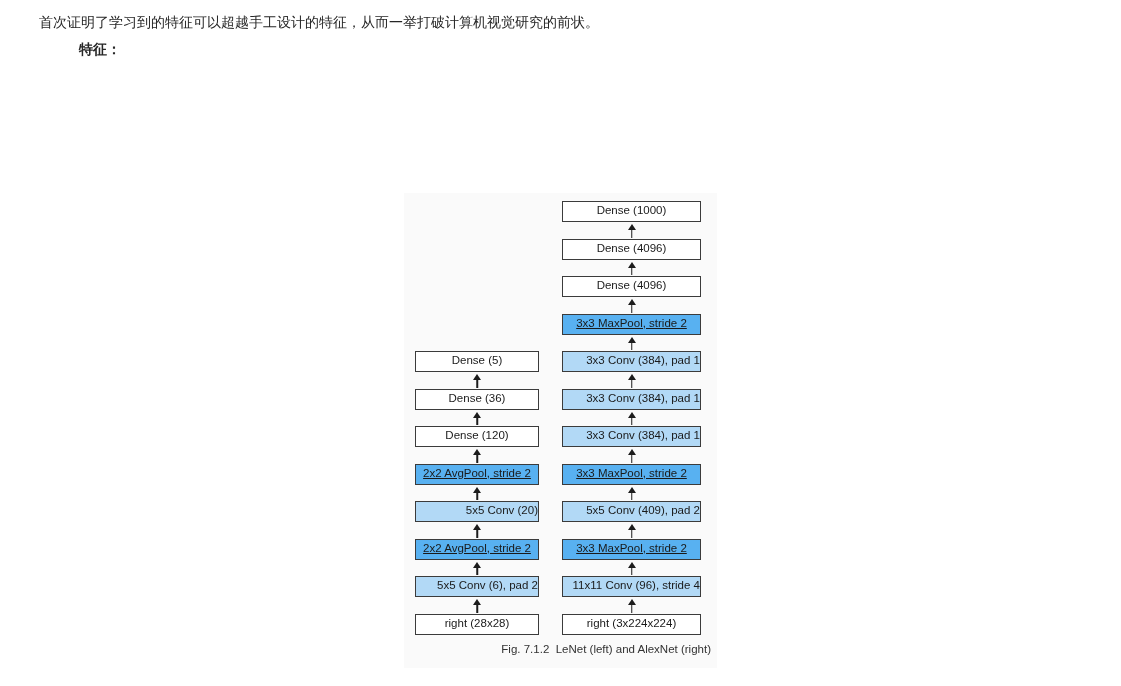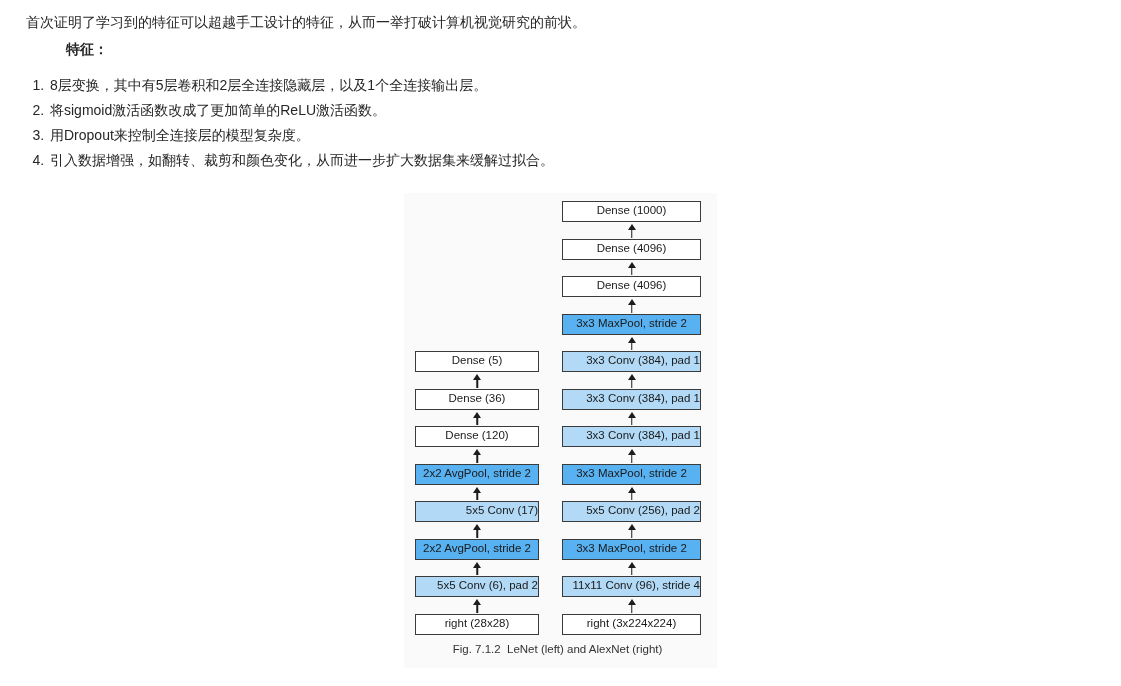--- a/index.html
+++ b/index.html
@@ -14,21 +14,21 @@
   body {
     width: 1121px; height: 686px;
     background: #ffffff;
     font-family: "Liberation Sans", "DejaVu Sans", sans-serif;
     color: var(--text);
     position: relative;
     overflow: hidden;
   }
   .content {
     position: absolute;
-    left: 26px; top: 0;
+    left: 39px; top: 0;
     width: 860px;
   }
   .intro {
     margin: 12px 0 0 0;
     font-size: 14px;
     line-height: 20px;
   }
   .features-heading {
     display: block;
     margin: 7px 0 0 0;
@@ -64,21 +64,21 @@
     border: 1.5px solid var(--box-border);
     background: #ffffff;
     font-size: 11.5px;
     line-height: 17.5px;
     text-align: center;
     color: #1a1a1a;
     white-space: nowrap;
     overflow: hidden;
   }
   .nbox.conv { background: var(--conv-fill); text-align: right; }
-  .nbox.pool { background: var(--pool-fill); }
+  .nbox.pool { background: var(--pool-fill); text-decoration: underline; }
   .arrow {
     height: 16.5px;
     position: relative;
   }
   .arrow::before {
     content: "";
     position: absolute;
     left: 50%; top: 2px;
     transform: translateX(-50%);
     width: 0; height: 0;
@@ -91,52 +91,46 @@
     position: absolute;
     left: 50%; top: 6px;
     transform: translateX(-50%);
     width: 1.5px; height: 9.5px;
     background: #1c1c1c;
   }
   .caption {
     position: absolute;
     left: 0; right: 6px;
     top: 450px;
-    text-align: center;
+    text-align: right;
     font-size: 11.5px;
     color: #333333;
     white-space: pre;
   }
 </style>
 </head>
 <body>
 
 <div class="content">
   <p class="intro">首次证明了学习到的特征可以超越手工设计的特征，从而一举打破计算机视觉研究的前状。</p>
   <strong class="features-heading">特征：</strong>
-  <ol class="features">
-    <li>8层变换，其中有5层卷积和2层全连接隐藏层，以及1个全连接输出层。</li>
-    <li>将sigmoid激活函数改成了更加简单的ReLU激活函数。</li>
-    <li>用Dropout来控制全连接层的模型复杂度。</li>
-    <li>引入数据增强，如翻转、裁剪和颜色变化，从而进一步扩大数据集来缓解过拟合。</li>
-  </ol>
 </div>
 
 <div class="figure">
 
   <div class="net-col lenet">
     <div class="nbox dense">Dense (5)</div>
     <div class="arrow"></div>
     <div class="nbox dense">Dense (36)</div>
     <div class="arrow"></div>
     <div class="nbox dense">Dense (120)</div>
     <div class="arrow"></div>
     <div class="nbox pool">2x2 AvgPool, stride 2</div>
     <div class="arrow"></div>
-    <div class="nbox conv">5x5 Conv (17)</div>
+    <div class="nbox conv">5x5 Conv (20)</div>
     <div class="arrow"></div>
     <div class="nbox pool">2x2 AvgPool, stride 2</div>
     <div class="arrow"></div>
     <div class="nbox conv">5x5 Conv (6), pad 2</div>
     <div class="arrow"></div>
     <div class="nbox input">right (28x28)</div>
   </div>
 
   <div class="net-col alexnet">
     <div class="nbox dense">Dense (1000)</div>
@@ -148,21 +142,21 @@
     <div class="nbox pool">3x3 MaxPool, stride 2</div>
     <div class="arrow"></div>
     <div class="nbox conv">3x3 Conv (384), pad 1</div>
     <div class="arrow"></div>
     <div class="nbox conv">3x3 Conv (384), pad 1</div>
     <div class="arrow"></div>
     <div class="nbox conv">3x3 Conv (384), pad 1</div>
     <div class="arrow"></div>
     <div class="nbox pool">3x3 MaxPool, stride 2</div>
     <div class="arrow"></div>
-    <div class="nbox conv">5x5 Conv (256), pad 2</div>
+    <div class="nbox conv">5x5 Conv (409), pad 2</div>
     <div class="arrow"></div>
     <div class="nbox pool">3x3 MaxPool, stride 2</div>
     <div class="arrow"></div>
     <div class="nbox conv">11x11 Conv (96), stride 4</div>
     <div class="arrow"></div>
     <div class="nbox input">right (3x224x224)</div>
   </div>
 
   <div class="caption">Fig. 7.1.2  LeNet (left) and AlexNet (right)</div>
 </div>

